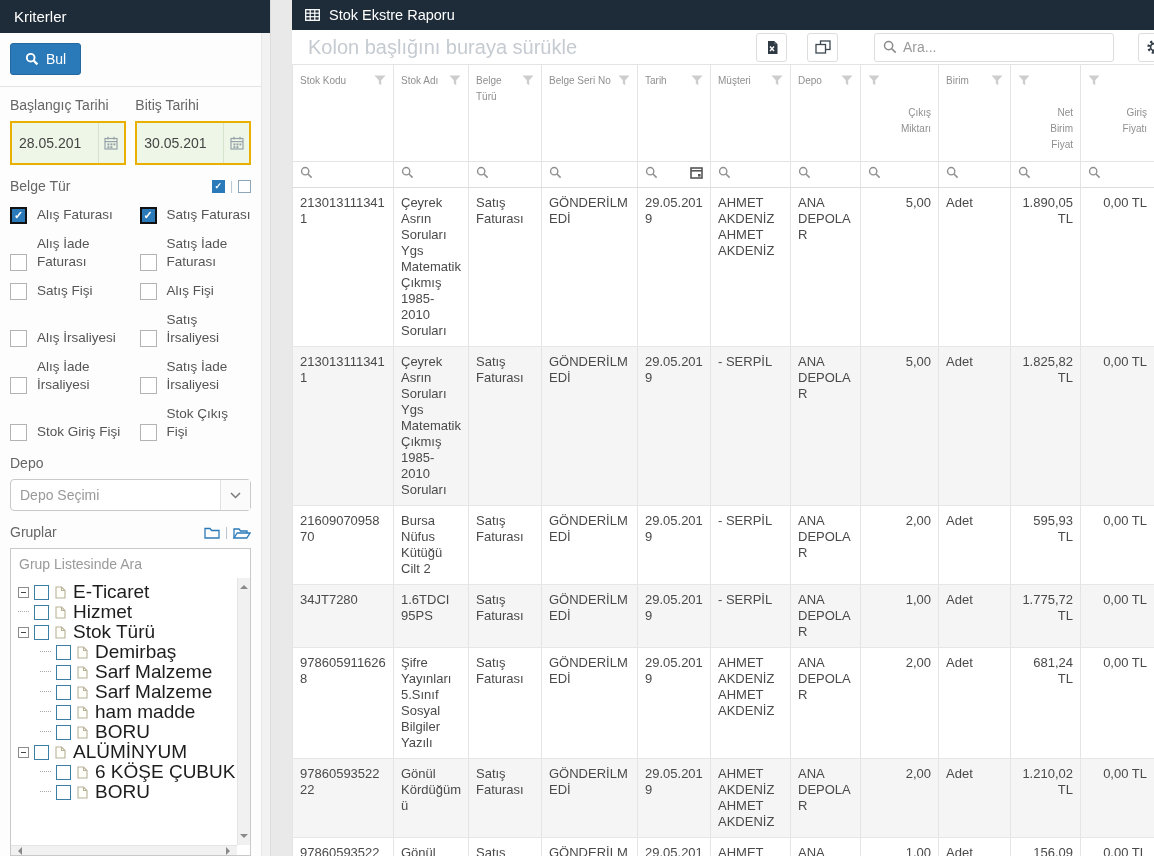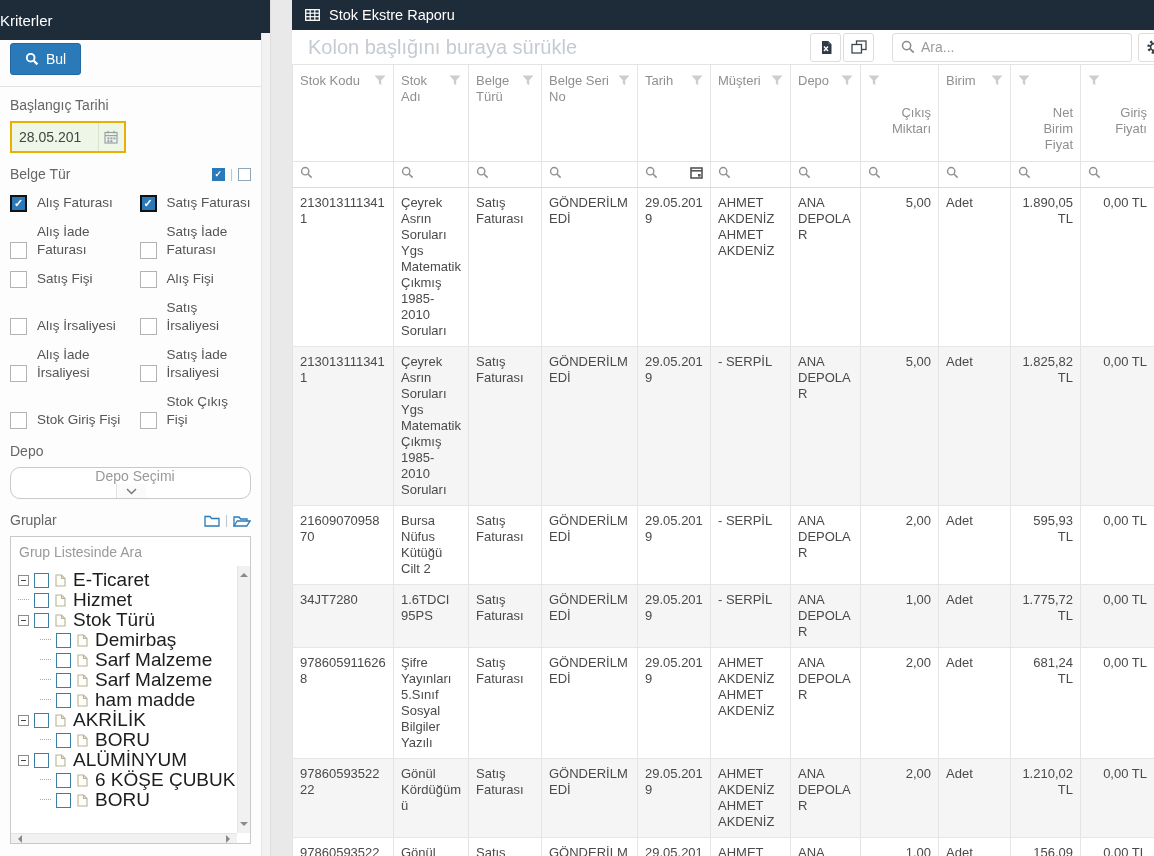--- a/index.html
+++ b/index.html
@@ -1,52 +1,52 @@
 <!DOCTYPE html>
 <html><head>
 <meta charset="utf-8">
 <style>
   * { margin:0; padding:0; box-sizing:border-box; }
   html,body { font-family:"Liberation Sans", sans-serif; background:#e9e9e9; }
   .page { position:relative; width:1154px; height:856px; overflow:hidden; background:#e9e9e9; }
 
   
   .sidebar { position:absolute; left:0; top:0; width:271px; height:856px; background:#fdfdfd; border-right:1px solid #ddd; }
-  .side-title { height:40px; background:#1e2b38; color:#fff; font-size:15px; display:flex; align-items:center; }
+  .side-title { height:33px; background:#1e2b38; color:#fff; font-size:15px; display:flex; align-items:center; padding-left:14px; }
   .side-scroll { position:absolute; right:0; top:33px; bottom:0; width:9px; background:#f2f2f2; border-left:1px solid #e6e6e6; }
   .side-body { position:absolute; left:0; top:33px; right:9px; bottom:0; padding:10px 10px 0 10px; overflow:hidden; }
 
   .bul { display:inline-flex; align-items:center; gap:7px; background:#2a7ab9; color:#fff; border:1px solid #2368a0;
          border-radius:3px; font-size:14px; padding:7px 14px; cursor:pointer; font-family:inherit; }
   .rule { border-top:1px solid #e2e2e2; margin:11px -10px 10px -10px; }
 
   .dates { display:flex; justify-content:space-between; }
   .date-col { width:48%; }
   .lbl { color:#666; font-size:14px; margin-bottom:8px; }
-  .date-box { display:flex; align-items:center; border:2px solid #eab000; background:#eef7e7; height:32px; }
+  .date-box { display:flex; align-items:center; border:2px solid #eab000; background:#eef7e7; height:44px; }
   .date-box input { flex:1; min-width:0; border:none; background:transparent; font-size:14px; color:#444; padding:0 4px 0 7px; font-family:inherit; outline:none; }
   .date-box .cal { display:flex; align-items:center; justify-content:center; width:26px; height:100%; border-left:1px solid #d6e3cd; }
 
   .sec-row { display:flex; justify-content:space-between; align-items:center; margin-top:13px; }
   .mini-icons { display:flex; align-items:center; gap:5px; }
   .pipe { color:#b9c3cc; font-size:12px; }
   .mini-check { width:13px; height:13px; background:#2a7ab9; border:1px solid #2a7ab9; display:inline-flex; align-items:center; justify-content:center; }
   .mini-check::after { content:"\2713"; color:#fff; font-size:9px; font-weight:bold; }
   .mini-empty { width:13px; height:13px; background:#fff; border:1px solid #8fa6b8; display:inline-block; }
 
   .cb-grid { display:grid; grid-template-columns:1fr 1fr; column-gap:18px; row-gap:11px; margin-top:12px; }
   .cb-item { display:flex; gap:10px; cursor:pointer;align-items:flex-end; }
   .cb-box { flex:0 0 17px; width:17px; height:17px; border:1px solid #b3b3b3; background:#fff; margin-top:1px;
             display:flex; align-items:center; justify-content:center; }
   .cb-box.checked { background:#2a7ab9; border:2px solid #121212; }
   .cb-box.checked::after { content:"\2713"; color:#fff; font-size:11px; font-weight:bold; }
   .cb-lbl { color:#555; font-size:13.5px; line-height:18px; max-width:96px; }
 
   .mt { margin-top:14px; }
-  .select { margin-top:8px; height:32px; border:1px solid #c9c9c9; border-radius:10px; background:#fff; display:flex; align-items:center; cursor:pointer;flex-direction:column; }
+  .select { margin-top:8px; height:32px; border:1px solid #c9c9c9; border-radius:4px; background:#fff; display:flex; align-items:center; cursor:pointer; }
   .select .ph { flex:1; color:#999; font-size:14px; padding-left:9px; }
   .select .dd { width:30px; height:100%; border-left:1px solid #e2e2e2; display:flex; align-items:center; justify-content:center; background:#fbfbfb; }
 
   .grp-search { margin-top:8px; width:100%; height:31px; border:1px solid #c9c9c9; background:#fff; font-size:14px; color:#701a75;
                 padding:12px 8px; font-family:inherit; outline:none; }
   .grp-search::placeholder { color:#9a9a9a; }
 
   .tree-wrap { position:relative; margin-top:-1px; border:1px solid #c9c9c9; border-top:none; height:278px; background:#fff; overflow:hidden; }
   .tree-items { position:absolute; left:0; top:4px; right:13px; bottom:11px; overflow:hidden; }
   .t-item { display:flex; align-items:center; height:20px; white-space:nowrap; }
@@ -65,33 +65,33 @@
   .arr.up { top:3px; left:2px; border-bottom-color:#8a8a8a; }
   .arr.dn { bottom:3px; left:2px; border-top-color:#8a8a8a; }
   .arr.lf { left:3px; top:1px; border-right-color:#8a8a8a; }
   .arr.rt { right:3px; top:1px; border-left-color:#8a8a8a; }
 
   
   .main { position:absolute; left:292px; top:0; width:862px; height:856px; background:#fff; overflow:hidden; }
   .main-title { height:30px; background:#1e2b38; color:#fff; font-size:14.5px; display:flex; align-items:center; gap:9px; padding-left:13px; }
   .toolbar { height:35px; display:flex; align-items:center; justify-content:space-between; padding-left:16px; border-bottom:1px solid #e4e4e4; }
   .hint { color:#c5cbd1; font-size:20px; }
-  .tools { display:flex; align-items:center; gap:2px; }
+  .tools { display:flex; align-items:center; gap:20px; }
   .tbtn { width:31px; height:29px; background:#fff; border:1px solid #ddd; border-radius:3px; display:flex; align-items:center; justify-content:center; cursor:pointer; }
   .tbtn.gear { margin-right:-15px; }
   .searchbox { width:240px; height:29px; border:1px solid #ddd; border-radius:3px; background:#fff; display:flex; align-items:center; padding:0 8px; gap:6px; margin-left:16px; margin-right:4px; }
   .searchbox input { border:none; outline:none; flex:1; min-width:0; font-size:14px; color:#444; font-family:inherit; }
   .searchbox input::placeholder { color:#9a9a9a; }
 
   table.grid { border-collapse:collapse; table-layout:fixed; width:862px; border-left:1px solid #e4e4e4; }
   .grid col.c0{width:101px}.grid col.c1{width:75px}.grid col.c2{width:73px}.grid col.c3{width:96px}
   .grid col.c4{width:73px}.grid col.c5{width:80px}.grid col.c6{width:70px}.grid col.c7{width:78px}
   .grid col.c8{width:72px}.grid col.c9{width:70px}.grid col.c10{width:74px}
   .grid th, .grid td { border-right:1px solid #e4e4e4; vertical-align:top; font-weight:normal; }
-  .grid thead th { height:62px; padding:8px 7px; color:#8f8f8f; font-size:13px; text-align:left; }
+  .grid thead th { height:62px; padding:8px 7px; color:#8f8f8f; font-size:10px; text-align:left; }
   .hwrap { display:flex; justify-content:space-between; gap:4px; }
   .hwrap .h-lbl { line-height:16px; }
   .hwrap.right { justify-content:flex-end; }
   .hwrap.right .h-lbl { text-align:right; flex:1;margin-top:32px; }
   .funnel { flex:0 0 auto; margin-top:2px; }
   .grid tr.filter td { height:26px; padding:4px 7px; border-bottom:1px solid #dcdcdc; border-top:1px solid #e4e4e4; }
   .fwrap { display:flex; align-items:center; justify-content:space-between; }
   .grid tbody td { padding:7px 7px; font-size:13px; color:#4a4a4a; line-height:16px; border-bottom:1px solid #e6e6e6; word-wrap:break-word; }
   .grid tbody tr.alt { background:#f5f5f5; }
   .grid td.right, .grid th.right { text-align:right; }
@@ -116,20 +116,39 @@
         <span>Bul</span>
       </button>
 
       <div class="rule"></div>
 
       <div class="dates">
         <div class="date-col">
           <div class="lbl">Başlangıç Tarihi</div>
           <div class="date-box">
             <input value="28.05.201" style="">
+            <span class="cal">
+              <svg width="14" height="14" viewBox="0 0 14 14">
+                  <rect x="1" y="2.5" width="12" height="10.5" fill="none" stroke="#97a1a8" stroke-width="1.2"></rect>
+                  <line x1="1" y1="5.6" x2="13" y2="5.6" stroke="#97a1a8" stroke-width="1.2"></line>
+                  <line x1="4" y1="0.8" x2="4" y2="3.4" stroke="#97a1a8" stroke-width="1.2"></line>
+                  <line x1="10" y1="0.8" x2="10" y2="3.4" stroke="#97a1a8" stroke-width="1.2"></line>
+                  <rect x="3.4" y="7.4" width="2" height="2" fill="#97a1a8"></rect>
+                  <rect x="6.4" y="7.4" width="2" height="2" fill="#97a1a8"></rect>
+                  <rect x="9.4" y="7.4" width="2" height="2" fill="#97a1a8"></rect>
+                  <rect x="3.4" y="10.2" width="2" height="2" fill="#97a1a8"></rect>
+                  <rect x="6.4" y="10.2" width="2" height="2" fill="#97a1a8"></rect>
+                </svg>
+            </span>
+          </div>
+        </div>
+        <div class="date-col">
+          <div class="lbl">Bitiş Tarihi</div>
+          <div class="date-box">
+            <input value="30.05.201" style="">
             <span class="cal">
               <svg width="14" height="14" viewBox="0 0 14 14">
                   <rect x="1" y="2.5" width="12" height="10.5" fill="none" stroke="#97a1a8" stroke-width="1.2"></rect>
                   <line x1="1" y1="5.6" x2="13" y2="5.6" stroke="#97a1a8" stroke-width="1.2"></line>
                   <line x1="4" y1="0.8" x2="4" y2="3.4" stroke="#97a1a8" stroke-width="1.2"></line>
                   <line x1="10" y1="0.8" x2="10" y2="3.4" stroke="#97a1a8" stroke-width="1.2"></line>
                   <rect x="3.4" y="7.4" width="2" height="2" fill="#97a1a8"></rect>
                   <rect x="6.4" y="7.4" width="2" height="2" fill="#97a1a8"></rect>
                   <rect x="9.4" y="7.4" width="2" height="2" fill="#97a1a8"></rect>
                   <rect x="3.4" y="10.2" width="2" height="2" fill="#97a1a8"></rect>
@@ -324,31 +343,20 @@
               <span class="t-cb"></span>
               <span class="t-file">
                 <svg width="11" height="13" viewBox="0 0 11 13">
                   <path d="M1 1 h5.5 l3.5 3.5 v7.5 h-9 z" fill="#fffef8" stroke="#b8b29a" stroke-width="1.1"></path>
                   <path d="M6.5 1 v3.5 h3.5" fill="none" stroke="#b8b29a" stroke-width="1.1"></path>
                 </svg>
               </span>
               <span class="t-lbl">ham madde</span>
             </div>
 
-            <div class="t-item lvl0">
-              <span class="t-exp expander"></span>
-              <span class="t-cb"></span>
-              <span class="t-file">
-                <svg width="11" height="13" viewBox="0 0 11 13">
-                  <path d="M1 1 h5.5 l3.5 3.5 v7.5 h-9 z" fill="#fffef8" stroke="#b8b29a" stroke-width="1.1"></path>
-                  <path d="M6.5 1 v3.5 h3.5" fill="none" stroke="#b8b29a" stroke-width="1.1"></path>
-                </svg>
-              </span>
-              <span class="t-lbl">AKRİLİK</span>
-            </div>
 
             <div class="t-item lvl1">
               <span class="t-exp"></span>
               <span class="t-cb"></span>
               <span class="t-file">
                 <svg width="11" height="13" viewBox="0 0 11 13">
                   <path d="M1 1 h5.5 l3.5 3.5 v7.5 h-9 z" fill="#fffef8" stroke="#b8b29a" stroke-width="1.1"></path>
                   <path d="M6.5 1 v3.5 h3.5" fill="none" stroke="#b8b29a" stroke-width="1.1"></path>
                 </svg>
               </span>

